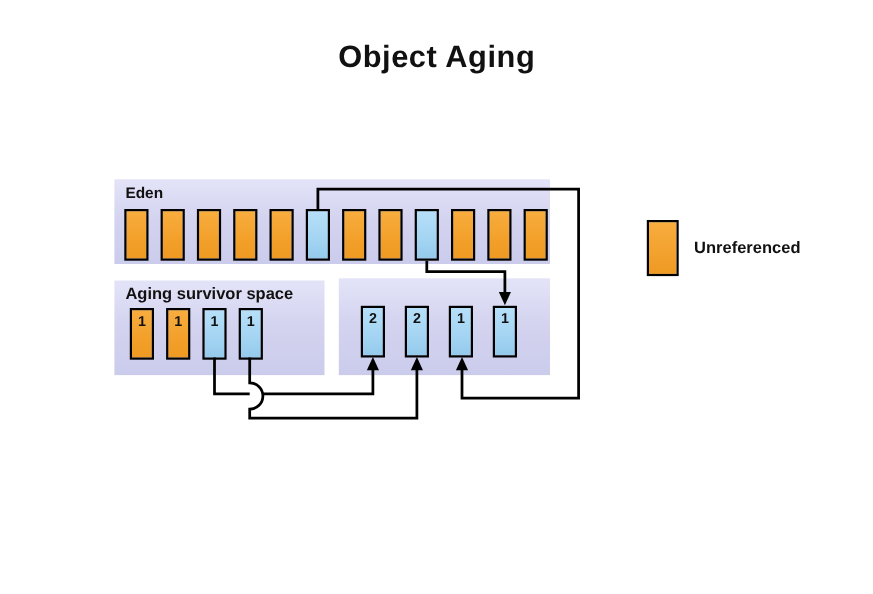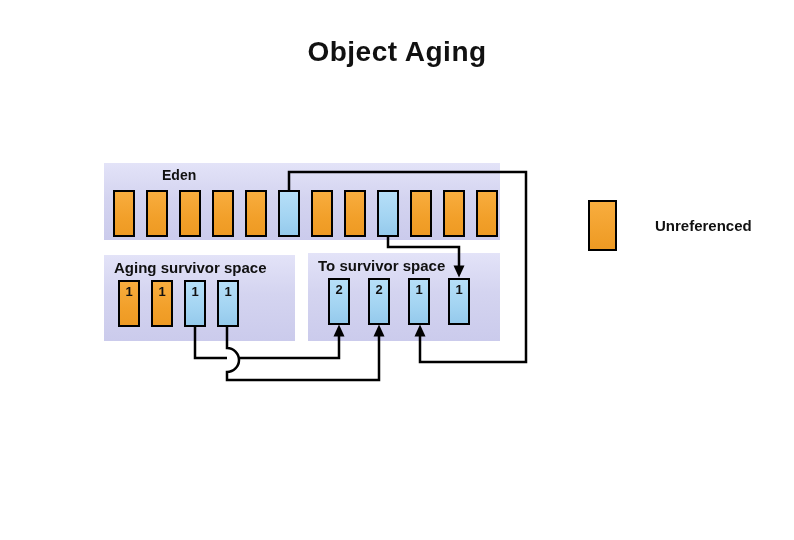--- a/index.html
+++ b/index.html
@@ -15,21 +15,21 @@
     position:absolute;
     background:linear-gradient(180deg,#e3e3f8 0%, #d4d4f0 45%, #cbcbec 100%);
   }
   .region-label {
     position:absolute; left:10px; top:4px;
     font-weight:bold; color:#111;
   }
   .eden   { left:104px; top:163px; width:396px; height:77px; }
   .fromsp { left:104px; top:255px; width:191px; height:86px; }
   .tosp   { left:308px; top:253px; width:192px; height:88px; }
-  .eden .region-label   { font-size:14px;margin-left:48px; }
+  .eden .region-label   { font-size:14px; }
   .fromsp .region-label { font-size:15px; }
   .tosp .region-label   { font-size:15px; }
   .blocks { position:absolute; display:flex; }
   .eden .blocks   { left:9px;  top:27px; gap:11px; }
   .fromsp .blocks { left:14px; top:25px; gap:11px; }
   .tosp .blocks   { left:20px; top:25px; gap:18px; }
   .block {
     width:22px; height:47px; box-sizing:border-box; border:2px solid #000;
     display:flex; justify-content:center; align-items:flex-start;
     font-size:13px; font-weight:bold; color:#111; padding-top:2px;
@@ -38,21 +38,21 @@
   .block.referenced   { background:linear-gradient(180deg,#b6dff8 0%, #a3d4f2 60%, #95caec 100%); }
   .arrows { position:absolute; left:0; top:0; width:794px; height:540px; pointer-events:none; }
   .legend-item {
     position:absolute; left:588px; display:flex; align-items:center; gap:14px;
   }
   .legend-item .swatch {
     width:29px; height:51px; box-sizing:border-box; border:2px solid #000; flex:0 0 auto;
   }
   .legend-item .swatch.unreferenced { background:linear-gradient(180deg,#f8ad3e,#ee9a23); }
   .legend-item .swatch.referenced   { background:linear-gradient(180deg,#b6dff8,#95caec); }
-  .legend-item .legend-label { font-size:15px; font-weight:bold; color:#111; white-space:nowrap;margin-left:24px; }
+  .legend-item .legend-label { font-size:15px; font-weight:bold; color:#111; white-space:nowrap; }
   .li-unref { top:200px; }
   .li-ref   { top:267px; }
 </style>
 </head>
 <body>
 
 <div class="stage">
 
   <div class="title">Object Aging</div>
 
@@ -86,21 +86,20 @@
         <div class="block referenced">
           <span class="block-label">1</span>
         </div>
         <div class="block referenced">
           <span class="block-label">1</span>
         </div>
       </div>
   </div>
 
   <div class="region tosp">
-    <span class="region-label">To survivor space</span>
     <div class="blocks">
         <div class="block referenced">
           <span class="block-label">2</span>
         </div>
         <div class="block referenced">
           <span class="block-label">2</span>
         </div>
         <div class="block referenced">
           <span class="block-label">1</span>
         </div>

